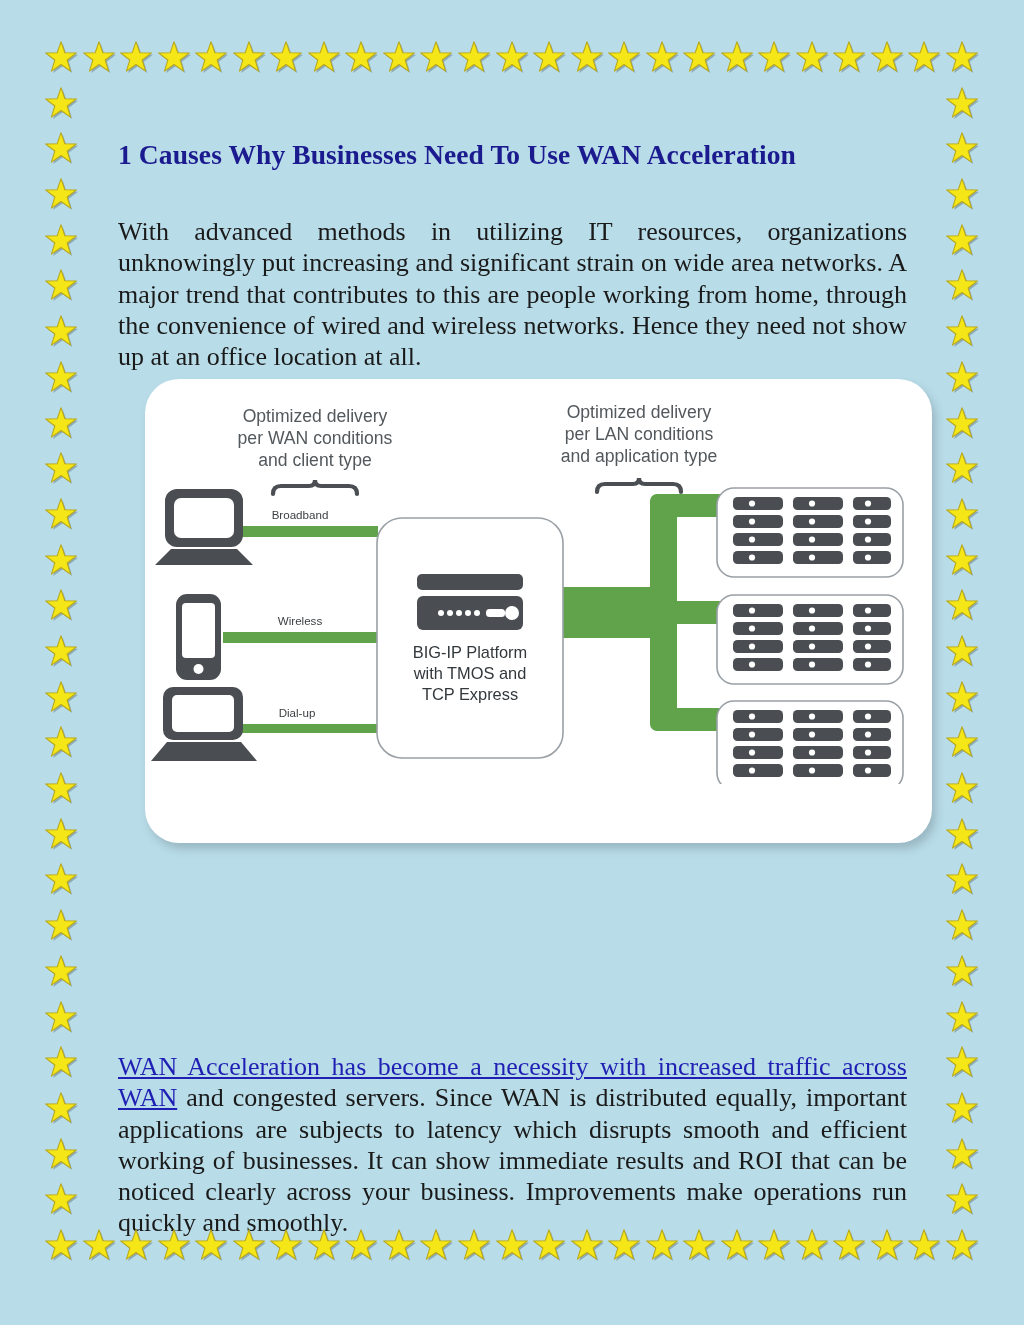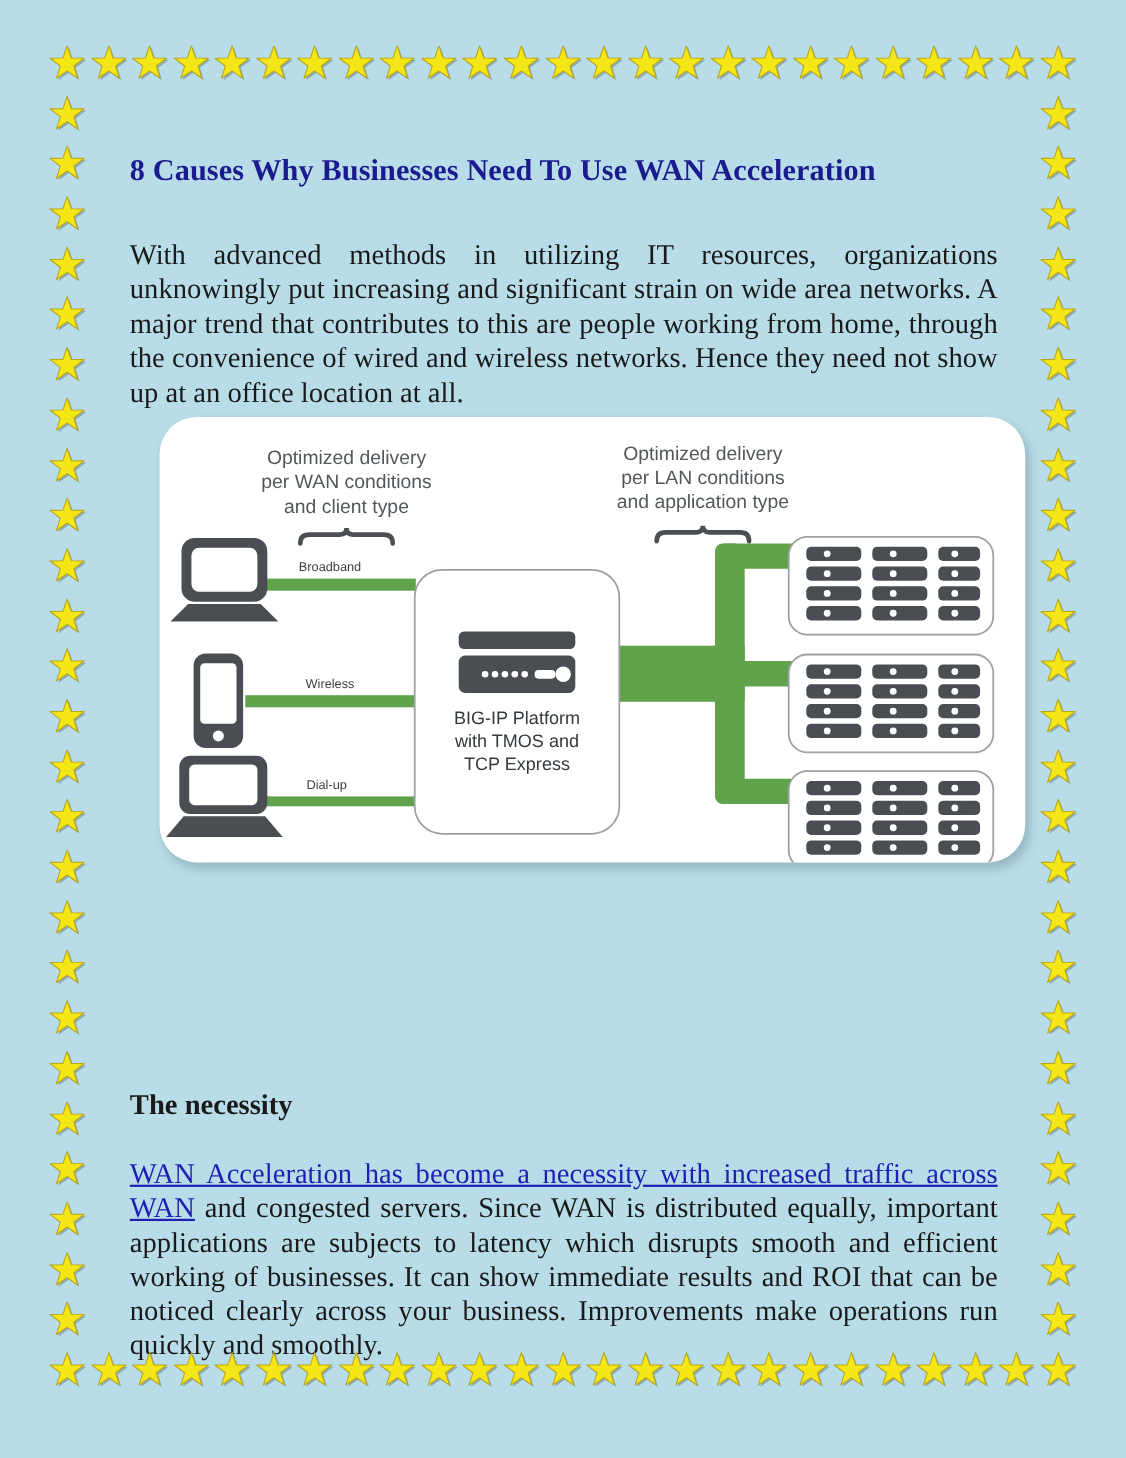--- a/index.html
+++ b/index.html
@@ -70,21 +70,21 @@
   #inline-link {
     color: #1f1fb4;
   }
 
   
   #diagram-panel {
     position: absolute;
     left: 145px;
     top: 379px;
     width: 787px;
-    height: 405px;
+    height: 464px;
     background: #ffffff;
     border-radius: 34px;
     box-shadow: 4px 6px 9px rgba(90, 110, 120, 0.33);
     overflow: hidden;
   }
   #diagram-svg {
     position: absolute;
     left: 0; top: 0;
     width: 787px;
     height: 405px;
@@ -506,21 +506,21 @@
         <polygon points="50.00,2.00 61.17,34.63 95.65,35.17 68.07,55.87 78.21,88.83 50.00,69.00 21.79,88.83 31.93,55.87 4.35,35.17 38.83,34.63" fill="#f5e617" stroke="#b8a81c" stroke-width="3" stroke-linejoin="round"></polygon>
       </svg></div>
     <div class="star" style="left: 945px; top: 1183.31px;"><svg viewBox="0 0 100 100" width="34" height="34">
         <polygon points="50.00,2.00 61.17,34.63 95.65,35.17 68.07,55.87 78.21,88.83 50.00,69.00 21.79,88.83 31.93,55.87 4.35,35.17 38.83,34.63" fill="rgba(90,110,120,0.45)" transform="translate(5,5)"></polygon>
         <polygon points="50.00,2.00 61.17,34.63 95.65,35.17 68.07,55.87 78.21,88.83 50.00,69.00 21.79,88.83 31.93,55.87 4.35,35.17 38.83,34.63" fill="#f5e617" stroke="#b8a81c" stroke-width="3" stroke-linejoin="round"></polygon>
       </svg></div>
   </div>
 
 <div id="page-content">
 
-  <h1 id="doc-title">8 Causes Why Businesses Need To Use WAN Acceleration</h1>
+  <h1 id="doc-title">1 Causes Why Businesses Need To Use WAN Acceleration</h1>
 
   <p class="body-para last-line-left" id="para-intro">With advanced methods in utilizing IT resources, organizations unknowingly put increasing and significant strain on wide area networks. A major trend that contributes to this are people working from home, through the convenience of wired and wireless networks. Hence they need not show up at an office location at all.</p>
 
   <div id="diagram-panel">
     <svg id="diagram-svg" viewBox="0 0 787 405" xmlns="http://www.w3.org/2000/svg">
 
       <g>
 
         <rect x="418" y="208" width="114" height="51" fill="#61a34a"></rect>
 
@@ -685,17 +685,16 @@
             <circle cx="723" cy="373.5" r="3.1"></circle>
           <circle cx="607" cy="391.5" r="3.1"></circle>
             <circle cx="667" cy="391.5" r="3.1"></circle>
             <circle cx="723" cy="391.5" r="3.1"></circle>
         </g>
       </g>
     </svg>
   </div>
 
 
-  <p class="body-para" id="subhead">The necessity</p>
 
   <p class="body-para last-line-left" id="para-final"><a href="#" id="inline-link">WAN Acceleration has become a necessity with increased traffic across WAN</a><span> and congested servers. Since WAN is distributed equally, important applications are subjects to latency which disrupts smooth and efficient working of businesses. It can show immediate results and ROI that can be noticed clearly across your business. Improvements make operations run quickly and smoothly.</span></p>
 
 </div>
 
 </body></html>

